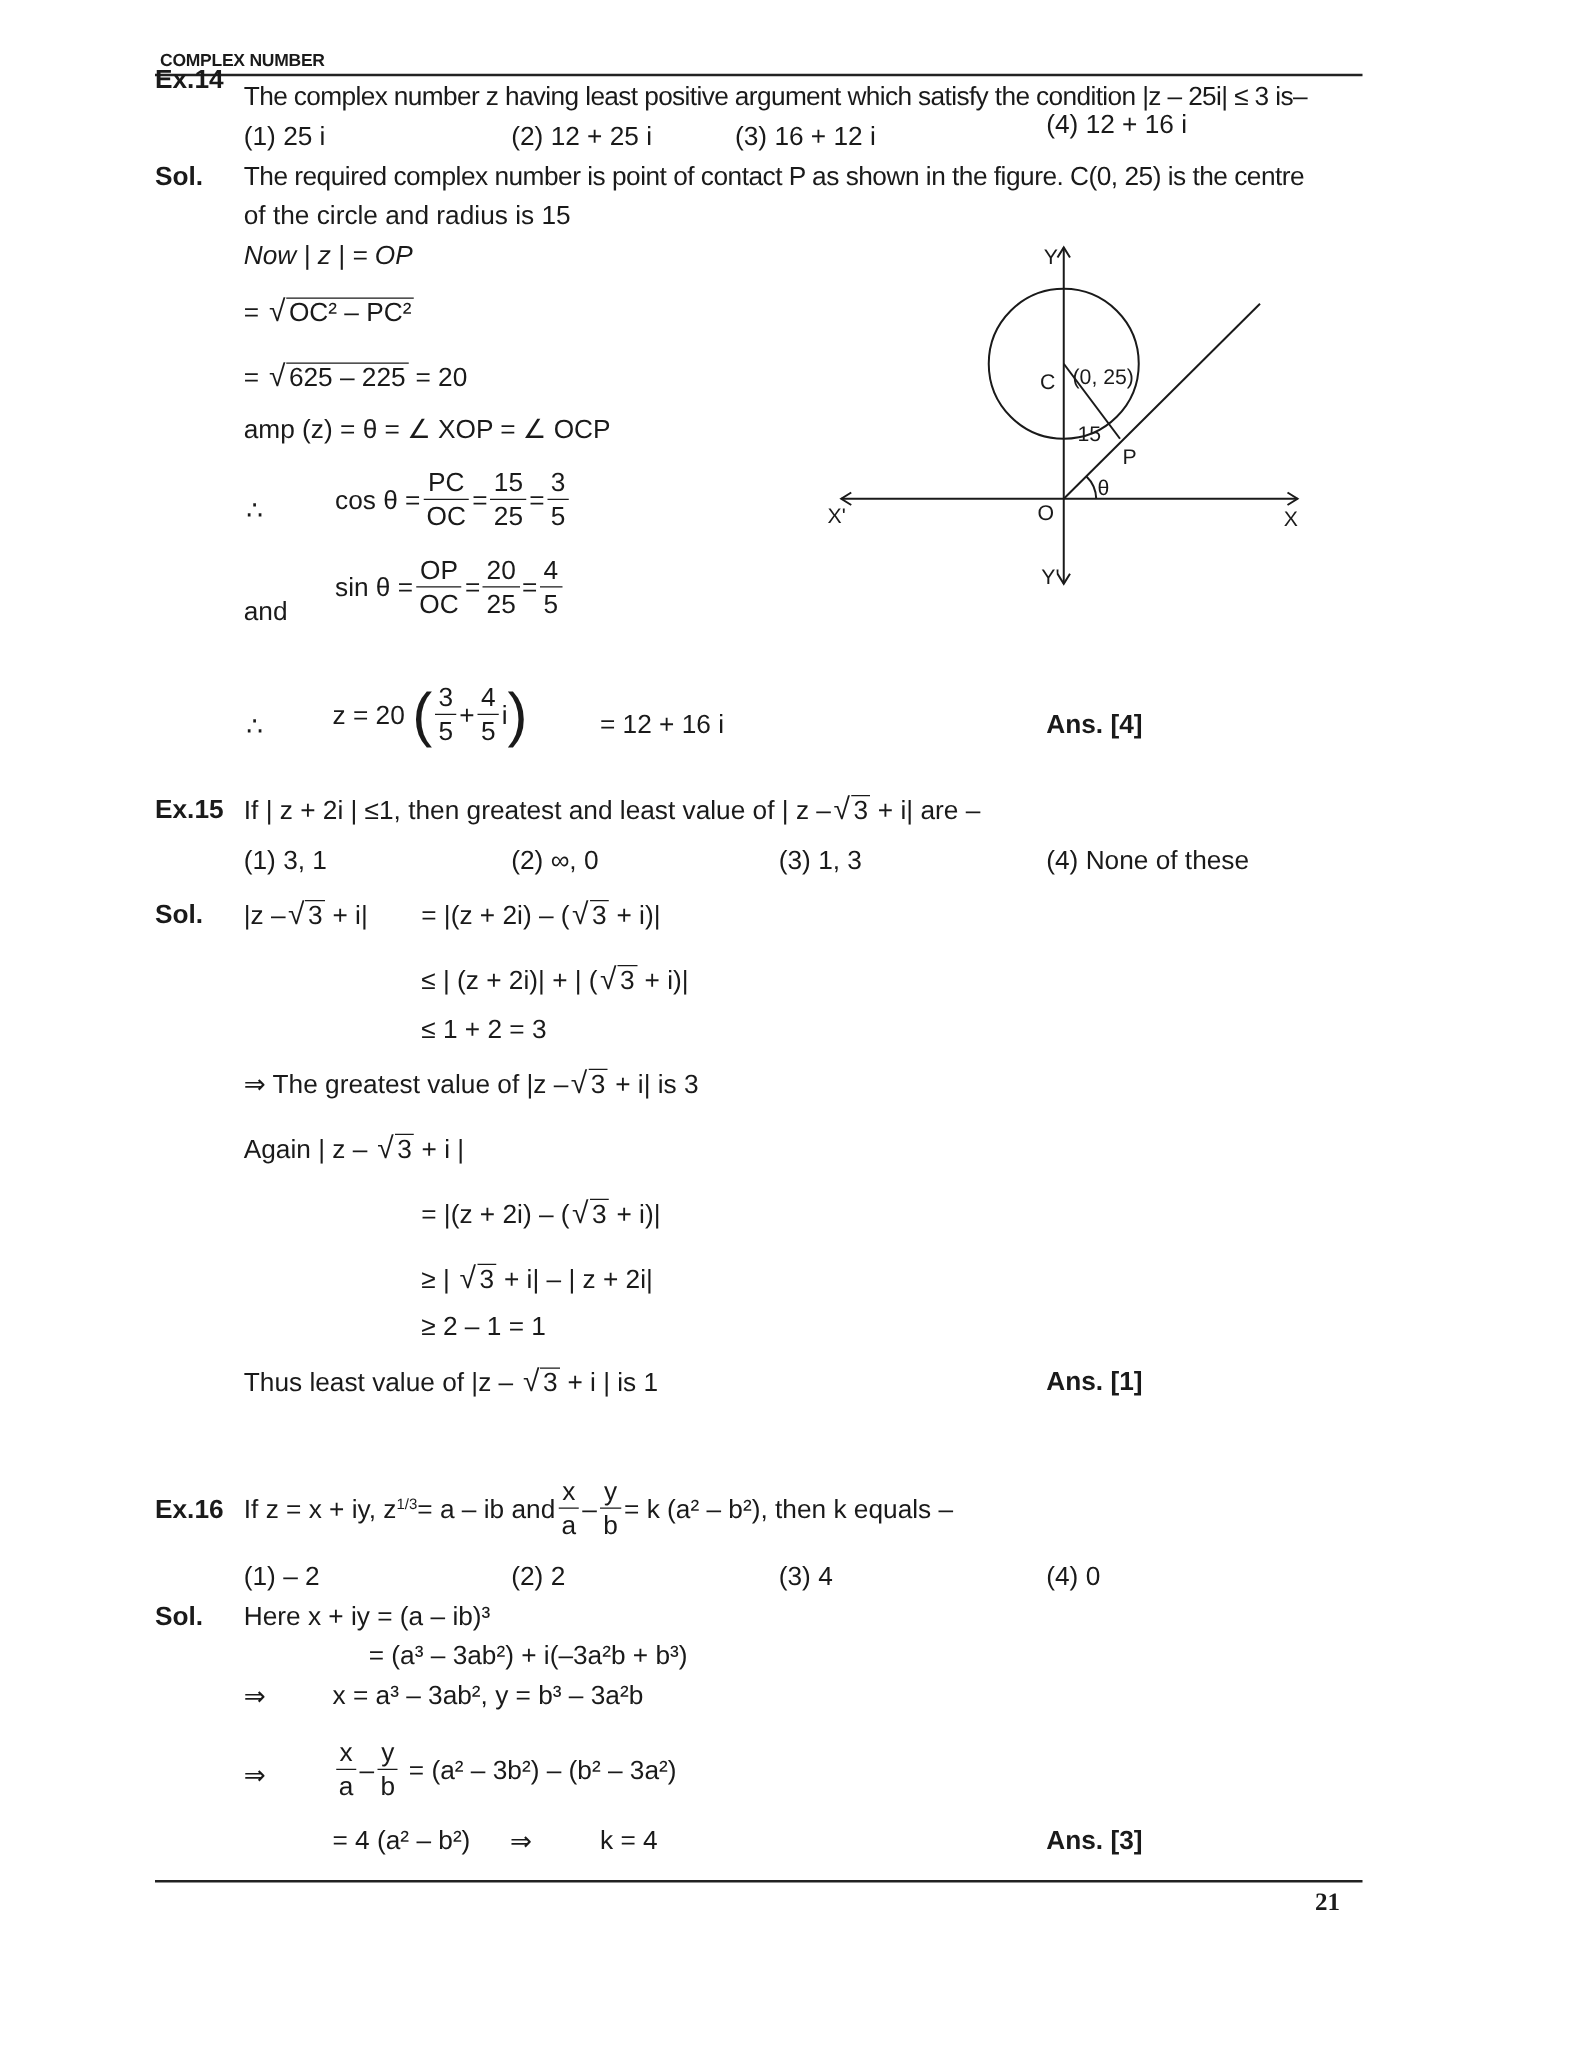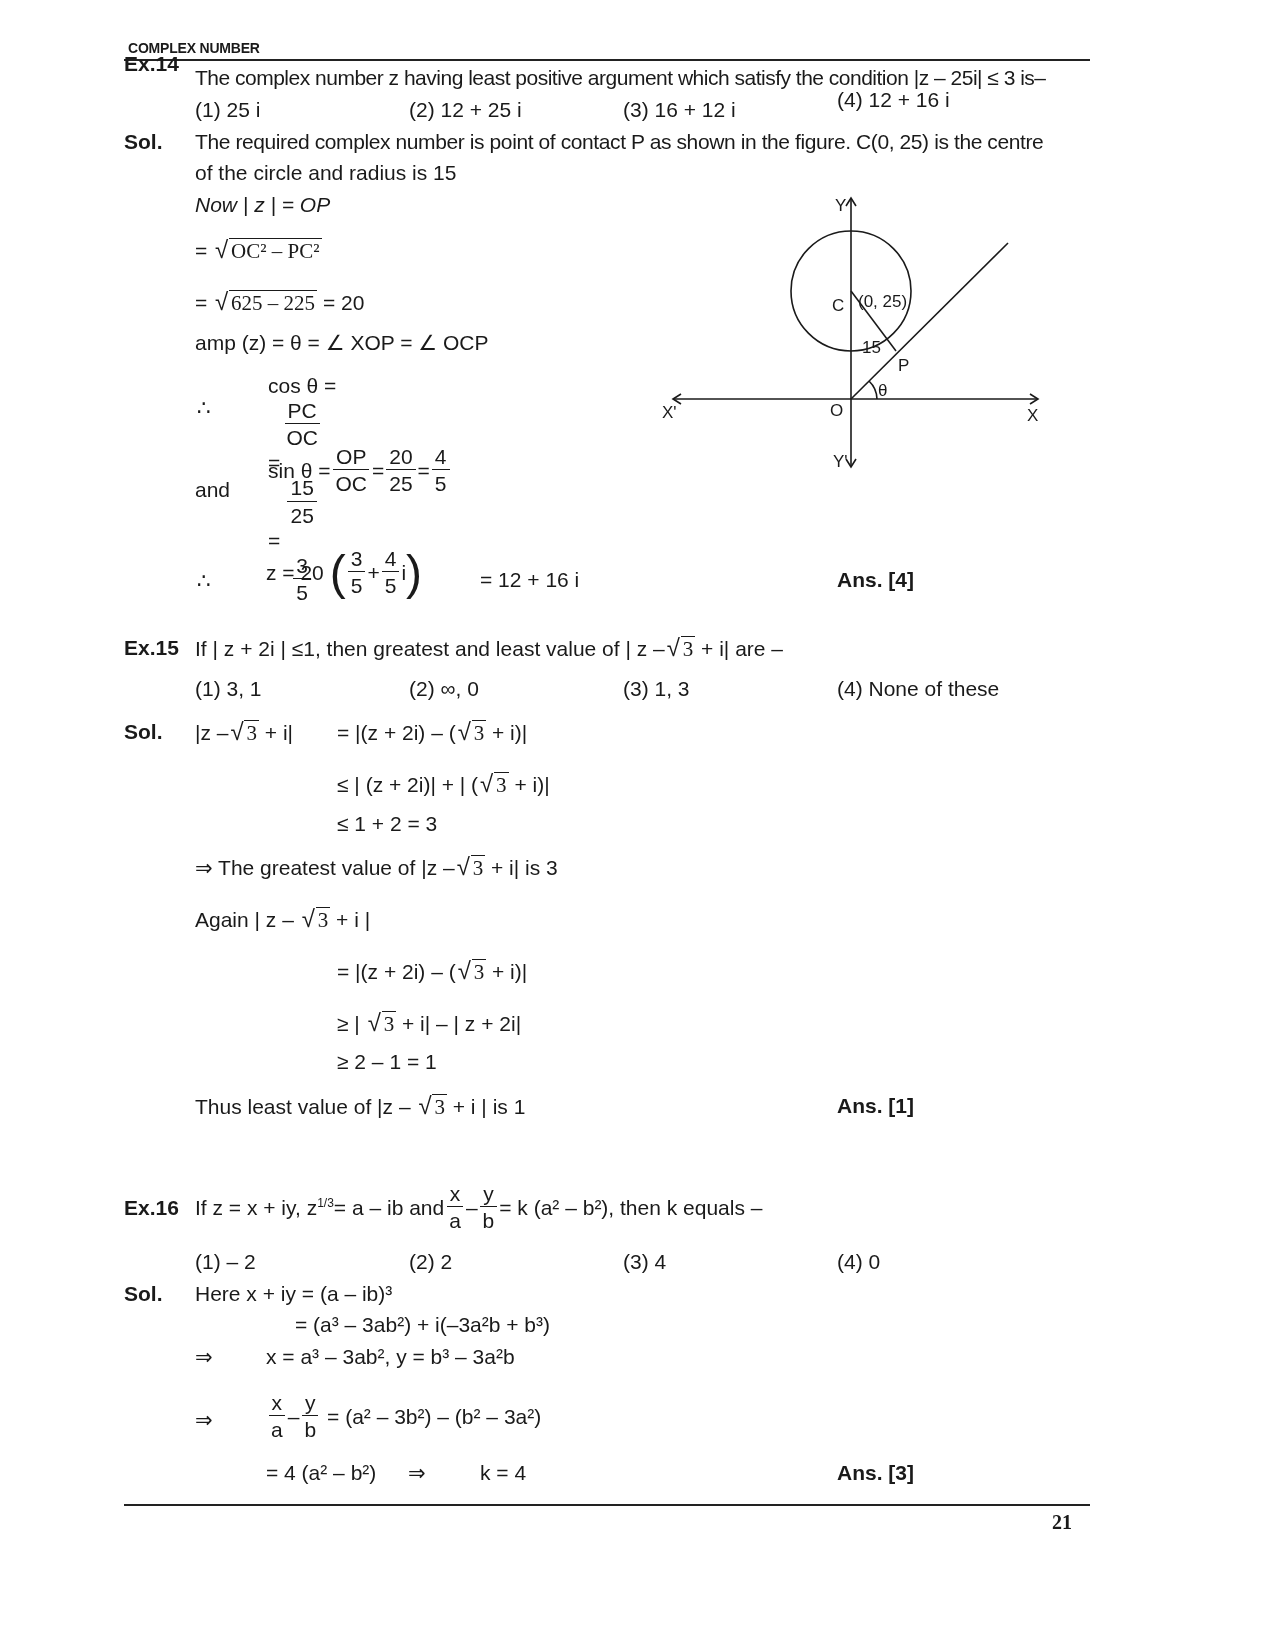--- a/index.html
+++ b/index.html
@@ -5,60 +5,60 @@
   html, body { margin: 0; padding: 0; background: #ffffff; }
   body { width: 1275px; height: 1650px; position: relative; overflow: hidden;
          font-family: "Liberation Sans", "DejaVu Sans", sans-serif; color: #1a1a1a; }
   .abs { position: absolute; white-space: nowrap; }
   .t { font-size: 21px; }
   .b { font-weight: bold; }
   .hdr { font-size: 14px; font-weight: bold; letter-spacing: -0.2px; }
   .rule { position: absolute; background: #222; }
   .sqrt { display: inline-block; position: relative; padding-left: 14px; margin-left: 2px; }
   .sqrt::before { content: "\221A"; position: absolute; left: 0; top: -2px; font-size: 24px; }
-  .sqrt .rad { border-top: 1.5px solid #1a1a1a; padding: 0 2px; display: inline-block; line-height: 1.15; font-family: Liberation Serif, serif; }
+  .sqrt .rad { border-top: 1.5px solid #1a1a1a; padding: 0 2px; display: inline-block; line-height: 1.15; }
   .frac { display: inline-flex; flex-direction: column; align-items: center; vertical-align: middle; margin: 0 2px; }
   .frac .n { border-bottom: 1.5px solid #1a1a1a; padding: 0 3px; line-height: 1.2; }
   .frac .d { padding: 0 3px; line-height: 1.3; }
   sup { font-size: 12px; }
   .paren { font-size: 48px; font-weight: 200; vertical-align: middle; line-height: 1; }
   .pagenum { font-family: "Liberation Serif", serif; font-weight: bold; font-size: 20px; }
   svg text { font-family: "Liberation Sans", sans-serif; }
 </style>
 </head>
 <body>
 
 <div class="abs hdr" style="left:128px;top:40px;">COMPLEX NUMBER</div>
 <div class="rule" style="left:124px;top:59px;width:966px;height:2px;"></div>
 
 <div class="abs t b" style="left:124px;top:52px;">Ex.14</div>
 <div class="abs t" style="left:195px;top:66px;letter-spacing:-0.5px;">The complex number z having least positive argument which satisfy the condition |z – 25i| ≤ 3 is–</div>
 <div class="abs t" style="left:195px;top:98px;">(1) 25 i</div>
 <div class="abs t" style="left:409px;top:98px;">(2) 12 + 25 i</div>
-<div class="abs t" style="left:623px;top:98px;">(3) 16 + 12 i</div>
+<div class="abs t" style="left:588px;top:98px;">(3) 16 + 12 i</div>
 <div class="abs t" style="left:837px;top:88px;">(4) 12 + 16 i</div>
 
 <div class="abs t b" style="left:124px;top:130px;">Sol.</div>
 <div class="abs t" style="left:195px;top:130px;letter-spacing:-0.4px;">The required complex number is point of contact P as shown in the figure. C(0, 25) is the centre</div>
 <div class="abs t" style="left:195px;top:161px;">of the circle and radius is 15</div>
 <div class="abs t" style="left:195px;top:193px;font-style:italic;">Now | z |  = OP</div>
 
 <div class="abs t" style="left:195px;top:238px;">
   <span>=</span>
   <span class="sqrt"><span class="rad">OC² – PC²</span></span>
 </div>
 <div class="abs t" style="left:195px;top:290px;">
   <span>=</span>
   <span class="sqrt"><span class="rad">625 – 225</span></span>
   <span>= 20</span>
 </div>
 <div class="abs t" style="left:195px;top:331px;">amp (z) = θ = ∠ XOP = ∠ OCP</div>
 
 <div class="abs t" style="left:197px;top:396px;">∴</div>
-<div class="abs t" style="left:268px;top:374px;display:flex;flex-direction:column;">
+<div class="abs t" style="left:268px;top:374px;display:flex;align-items:center;">
   <span>cos θ =</span>
   <span class="frac">
       <span class="n">PC</span>
       <span class="d">OC</span>
     </span>
   <span>=</span>
   <span class="frac">
       <span class="n">15</span>
       <span class="d">25</span>
     </span>

